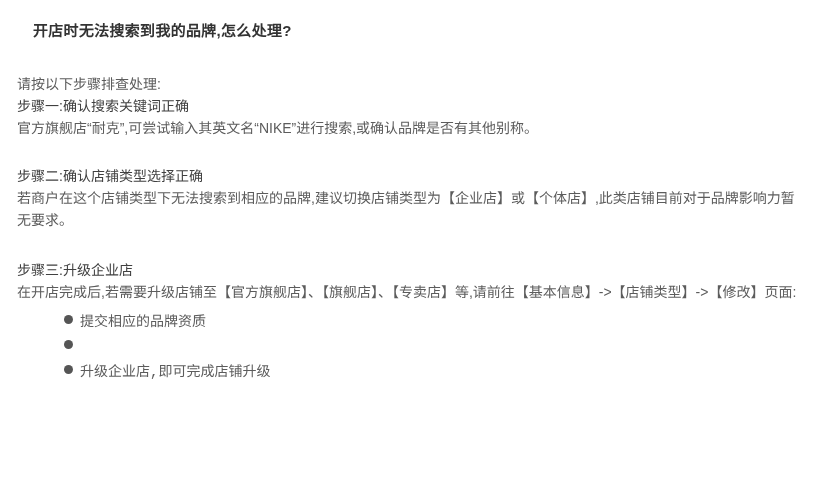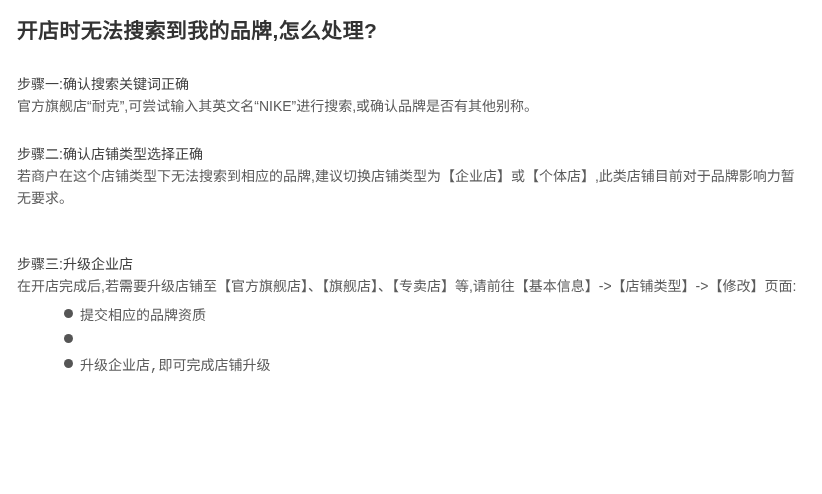--- a/index.html
+++ b/index.html
@@ -9,44 +9,44 @@
     height: 494px;
     background: var(--color-background, #ffffff);
     font-family: "Liberation Sans", "DejaVu Sans", sans-serif;
     overflow: hidden;
   }
   .page {
     padding: 16px 16px 0 17px;
     width: 822px;
   }
   .page-title {
-    font-size: 21px;
+    font-size: 15px;
     line-height: 30px;
     font-weight: 700;
     color: var(--color-title, #333333);
-    margin: 0 0 27px 0;
+    margin: 0 0 27px 16px;
     letter-spacing: 0.3px;
   }
   .intro-text,
   .step p {
     font-size: 14px;
     line-height: 22px;
     color: var(--color-body, #5c5c5c);
     margin: 0;
   }
   .step p + p { margin-top: 2px; }
   .step-heading {
     font-size: 14px;
     line-height: 22px;
     font-weight: 400;
     color: var(--color-heading, #404040);
     margin: 0;
   }
   .step-2 { margin-top: 26px; }
-  .step-3 { margin-top: 44px; }
+  .step-3 { margin-top: 28px; }
   .bullet-list {
     list-style: none;
     margin: 4px 0 0 0;
     padding: 0 0 0 47px;
   }
   .bullet-list li {
     display: flex;
     align-items: center;
     height: 25px;
     font-size: 14px;
@@ -62,20 +62,21 @@
     margin-right: 7px;
   }
 </style>
 </head>
 <body>
 
 <div class="page">
 
   <h1 class="page-title">开店时无法搜索到我的品牌,怎么处理?</h1>
 
+  <p class="intro-text">请按以下步骤排查处理:</p>
 
   <section class="step step-1">
     <h2 class="step-heading">步骤一:确认搜索关键词正确</h2>
     <p>官方旗舰店“耐克”,可尝试输入其英文名“NIKE”进行搜索,或确认品牌是否有其他别称。</p>
   </section>
 
   <section class="step step-2">
     <h2 class="step-heading">步骤二:确认店铺类型选择正确</h2>
     <p>若商户在这个店铺类型下无法搜索到相应的品牌,建议切换店铺类型为【企业店】或【个体店】,此类店铺目前对于品牌影响力暂无要求。</p>
   </section>

